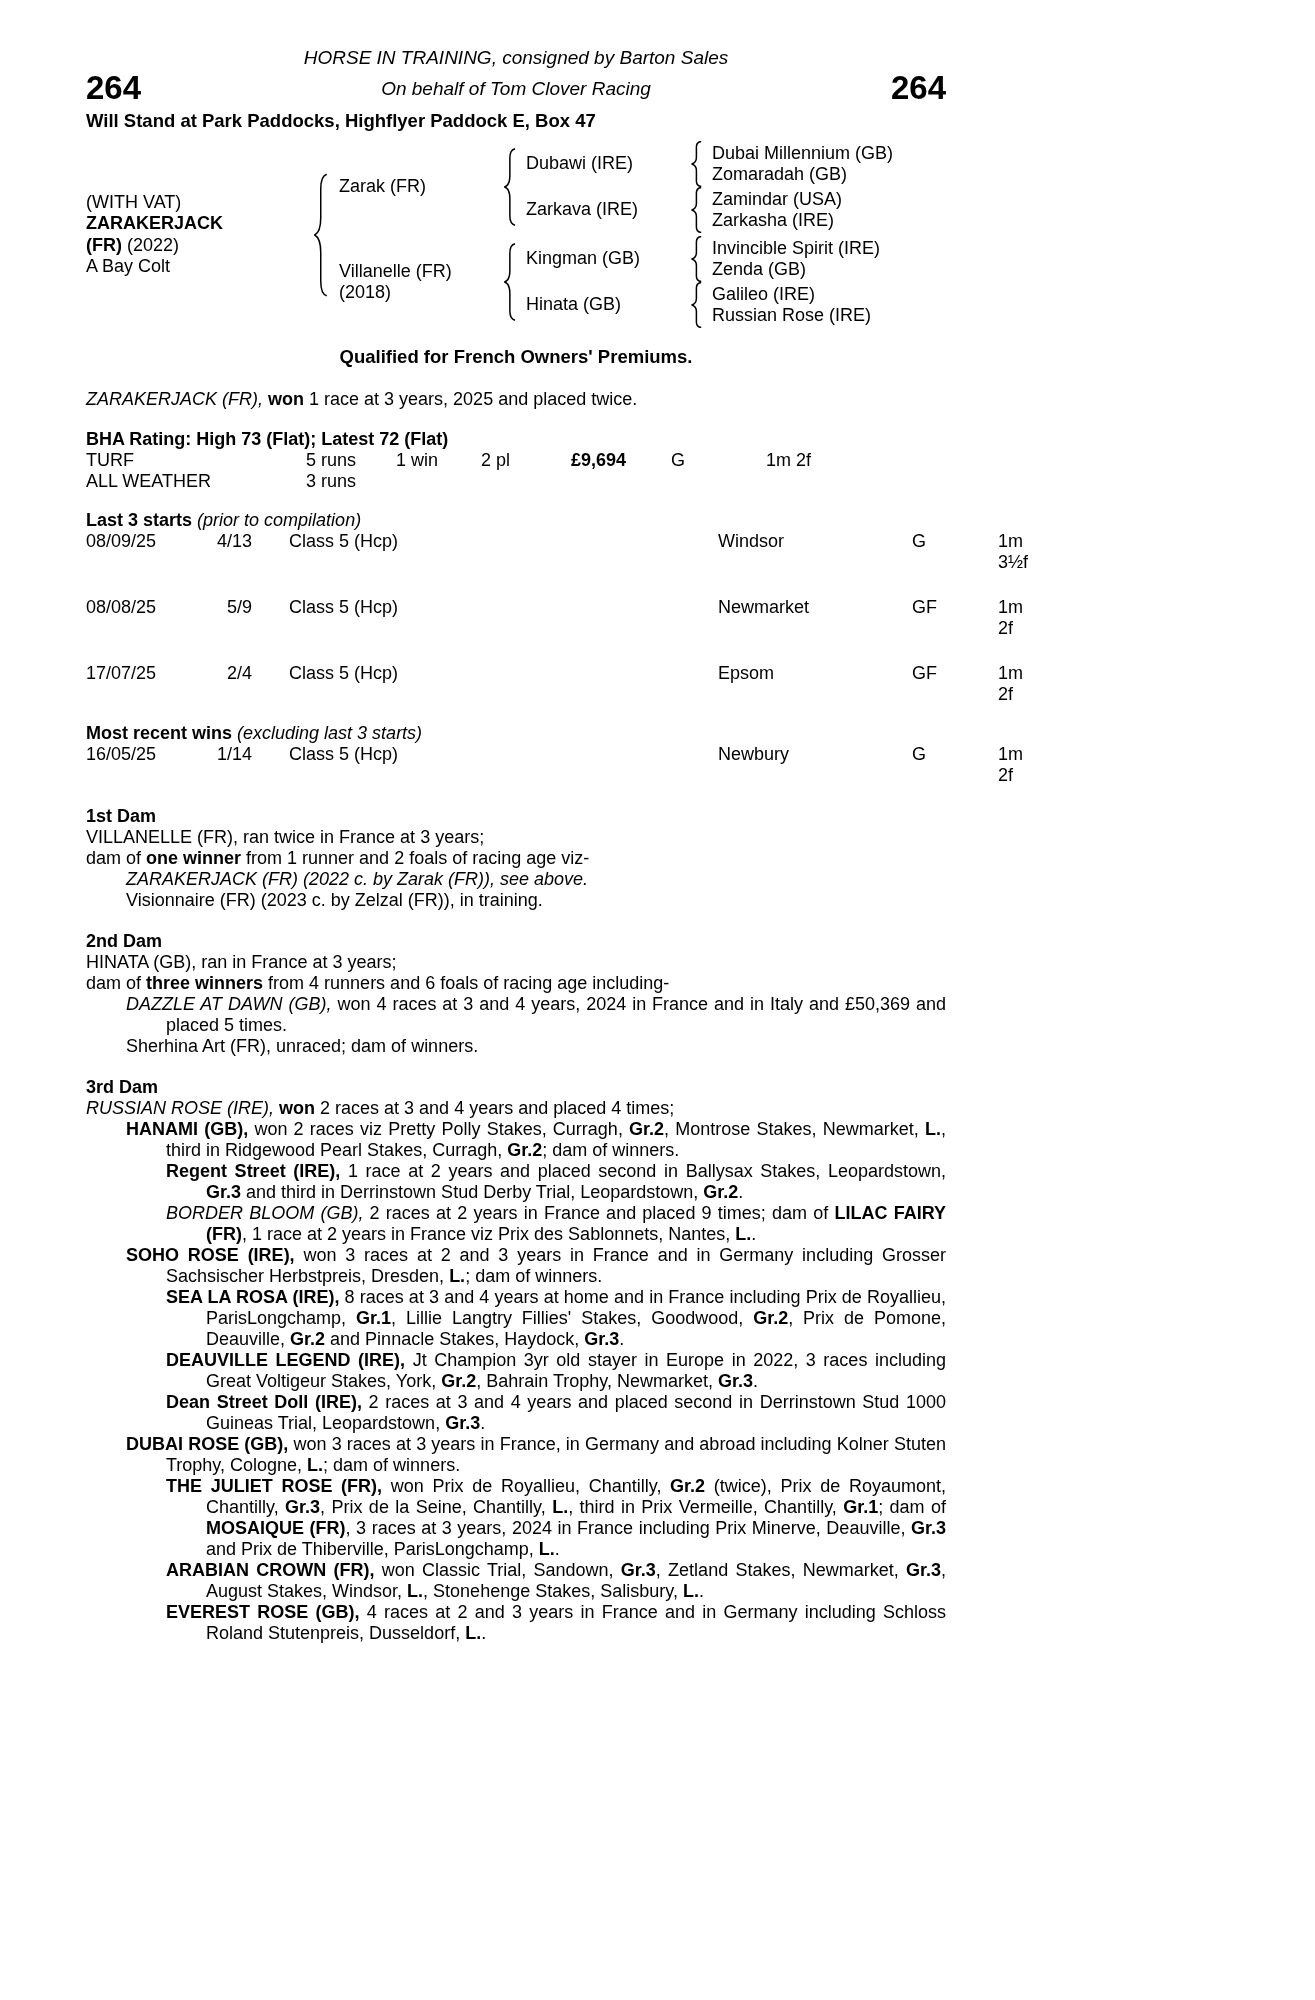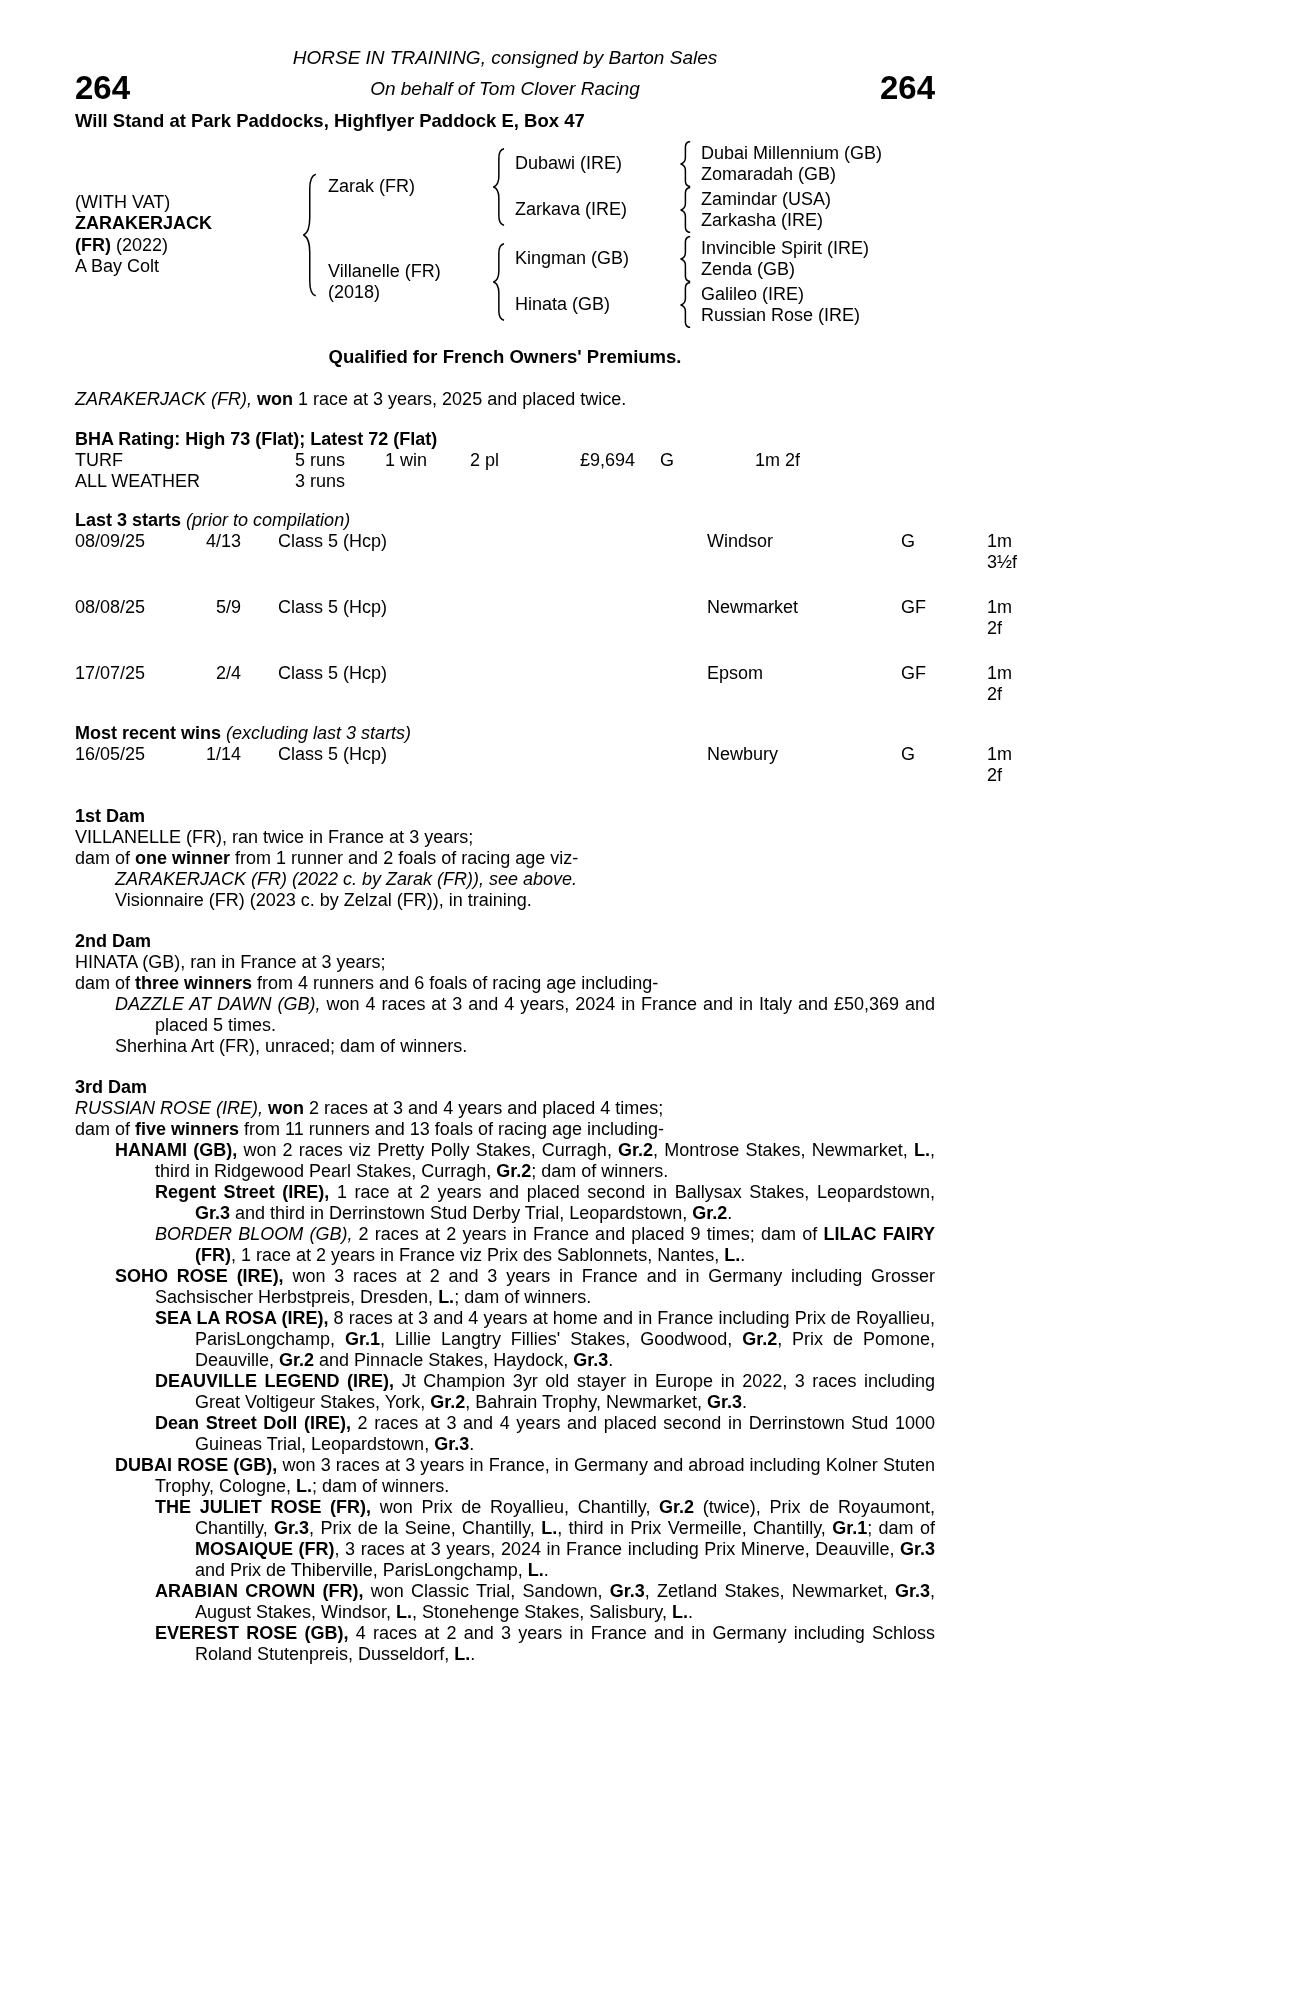--- a/index.html
+++ b/index.html
@@ -2,21 +2,21 @@
 <html><head>
 <meta charset="utf-8">
 <style>
   * { margin:0; padding:0; box-sizing:border-box; }
   html,body { background:#fff; }
   body {
     width:1315px; height:2000px; position:relative;
     font-family:"Liberation Sans", sans-serif; color:#000;
     overflow:hidden;
   }
-  .content { position:absolute; left:75px; top:46px; width:860px; font-size:18px; line-height:21px; }
+  .content { position:absolute; left:86px; top:46px; width:860px; font-size:18px; line-height:21px; }
   .b { font-weight:700; }
   .i { font-style:italic; }
 
   .consignor { text-align:center; font-style:italic; font-size:19px; line-height:24px; }
   .hdr-row { display:grid; grid-template-columns:1fr auto 1fr; align-items:center; margin-top:1px; }
   .lot { font-size:33px; font-weight:700; line-height:34px; }
   .lot.right { text-align:right; }
   .behalf { text-align:center; font-style:italic; font-size:19px; }
   .stand { font-weight:700; font-size:18.5px; margin-top:5px; }
 
@@ -34,21 +34,21 @@
   .brace { flex:none; }
   .brace.sm  { width:12px; height:46px;  margin:0 9px 0 7px; }
   .brace.med { width:13px; height:78px;  margin:0 9px 0 7px; }
   .brace.big { width:15px; height:124px; margin:0 10px 0 6px; }
 
   .premium { text-align:center; font-weight:700; font-size:18.5px; margin-top:18px; }
   .race-summary { margin-top:22px; }
 
   .bha-head { font-weight:700; margin-top:19px; }
   .stats-grid { display:grid; grid-template-columns:220px 90px 85px 90px 75px 120px 1fr; }
-  .stats-grid .earn { text-align:right; }
+  .stats-grid .earn { text-align:left;font-weight:bold; }
   .stats-grid .going { padding-left:25px; }
 
   .sec-head { font-weight:700; margin-top:18px; }
   .sec-head .note { font-weight:400; font-style:italic; }
   .runs-grid { display:grid; grid-template-columns:97px 45px 418px 170px 62px 1fr;gap:24px; }
   .runs-grid .pos { text-align:right; }
   .runs-grid .cls { padding-left:13px; }
 
   .dam-head { font-weight:700; margin-top:20px; }
   .para { text-align:justify; }
@@ -216,21 +216,20 @@
   <div class="para ind1"><span>Visionnaire (FR) (2023 c. by Zelzal (FR)), in training.</span></div>
 
   <div class="dam-head">2nd Dam</div>
   <div class="para"><span>HINATA (GB), ran in France at 3 years;</span></div>
   <div class="para"><span>dam of </span><span class="b">three winners</span><span> from 4 runners and 6 foals of racing age including-</span></div>
   <div class="para ind1"><span class="i">DAZZLE AT DAWN (GB),</span><span> won 4 races at 3 and 4 years, 2024 in France and in Italy and £50,369 and placed 5 times.</span></div>
   <div class="para ind1"><span>Sherhina Art (FR), unraced; dam of winners.</span></div>
 
   <div class="dam-head">3rd Dam</div>
   <div class="para"><span class="i">RUSSIAN ROSE (IRE),</span><span> </span><span class="b">won</span><span> 2 races at 3 and 4 years and placed 4 times;</span></div>
-  <div class="para"><span>dam of </span><span class="b">five winners</span><span> from 11 runners and 13 foals of racing age including-</span></div>
   <div class="para ind1"><span class="b">HANAMI (GB),</span><span> won 2 races viz Pretty Polly Stakes, Curragh, </span><span class="b">Gr.2</span><span>, Montrose Stakes, Newmarket, </span><span class="b">L.</span><span>, third in Ridgewood Pearl Stakes, Curragh, </span><span class="b">Gr.2</span><span>; dam of winners.</span></div>
   <div class="para ind2"><span class="b">Regent Street (IRE),</span><span> 1 race at 2 years and placed second in Ballysax Stakes, Leopardstown, </span><span class="b">Gr.3</span><span> and third in Derrinstown Stud Derby Trial, Leopardstown, </span><span class="b">Gr.2</span><span>.</span></div>
   <div class="para ind2"><span class="i">BORDER BLOOM (GB),</span><span> 2 races at 2 years in France and placed 9 times; dam of </span><span class="b">LILAC FAIRY (FR)</span><span>, 1 race at 2 years in France viz Prix des Sablonnets, Nantes, </span><span class="b">L.</span><span>.</span></div>
   <div class="para ind1"><span class="b">SOHO ROSE (IRE),</span><span> won 3 races at 2 and 3 years in France and in Germany including Grosser Sachsischer Herbstpreis, Dresden, </span><span class="b">L.</span><span>; dam of winners.</span></div>
   <div class="para ind2"><span class="b">SEA LA ROSA (IRE),</span><span> 8 races at 3 and 4 years at home and in France including Prix de Royallieu, ParisLongchamp, </span><span class="b">Gr.1</span><span>, Lillie Langtry Fillies' Stakes, Goodwood, </span><span class="b">Gr.2</span><span>, Prix de Pomone, Deauville, </span><span class="b">Gr.2</span><span> and Pinnacle Stakes, Haydock, </span><span class="b">Gr.3</span><span>.</span></div>
   <div class="para ind2"><span class="b">DEAUVILLE LEGEND (IRE),</span><span> Jt Champion 3yr old stayer in Europe in 2022, 3 races including Great Voltigeur Stakes, York, </span><span class="b">Gr.2</span><span>, Bahrain Trophy, Newmarket, </span><span class="b">Gr.3</span><span>.</span></div>
   <div class="para ind2"><span class="b">Dean Street Doll (IRE),</span><span> 2 races at 3 and 4 years and placed second in Derrinstown Stud 1000 Guineas Trial, Leopardstown, </span><span class="b">Gr.3</span><span>.</span></div>
   <div class="para ind1"><span class="b">DUBAI ROSE (GB),</span><span> won 3 races at 3 years in France, in Germany and abroad including Kolner Stuten Trophy, Cologne, </span><span class="b">L.</span><span>; dam of winners.</span></div>
   <div class="para ind2"><span class="b">THE JULIET ROSE (FR),</span><span> won Prix de Royallieu, Chantilly, </span><span class="b">Gr.2</span><span> (twice), Prix de Royaumont, Chantilly, </span><span class="b">Gr.3</span><span>, Prix de la Seine, Chantilly, </span><span class="b">L.</span><span>, third in Prix Vermeille, Chantilly, </span><span class="b">Gr.1</span><span>; dam of </span><span class="b">MOSAIQUE (FR)</span><span>, 3 races at 3 years, 2024 in France including Prix Minerve, Deauville, </span><span class="b">Gr.3</span><span> and Prix de Thiberville, ParisLongchamp, </span><span class="b">L.</span><span>.</span></div>
   <div class="para ind2"><span class="b">ARABIAN CROWN (FR),</span><span> won Classic Trial, Sandown, </span><span class="b">Gr.3</span><span>, Zetland Stakes, Newmarket, </span><span class="b">Gr.3</span><span>, August Stakes, Windsor, </span><span class="b">L.</span><span>, Stonehenge Stakes, Salisbury, </span><span class="b">L.</span><span>.</span></div>

